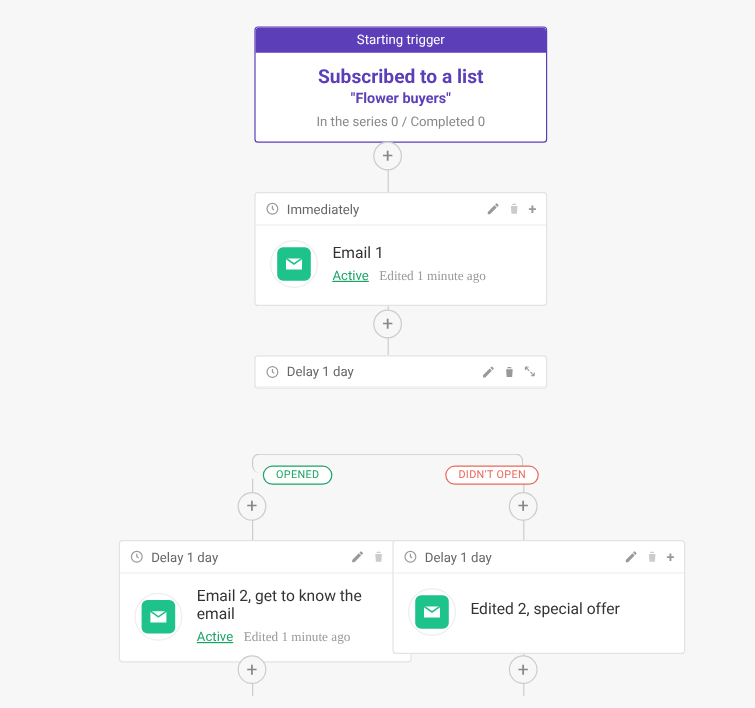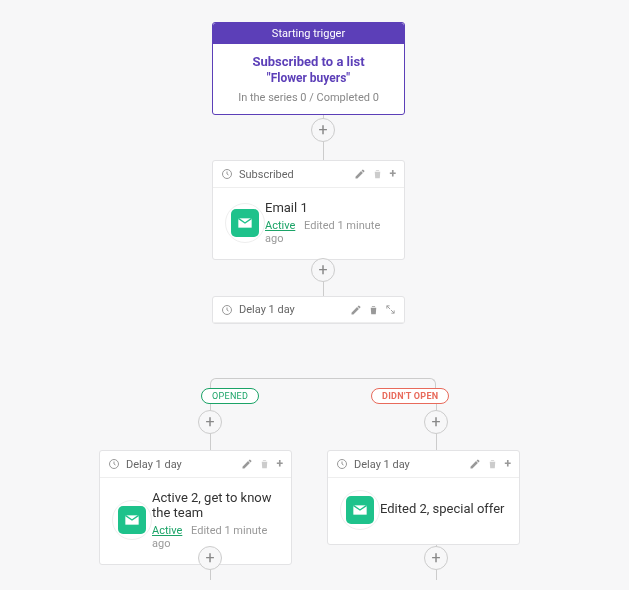--- a/index.html
+++ b/index.html
@@ -20,68 +20,68 @@
 .vline {
   position: absolute;
   width: 0;
   border-left: 1px solid #ccc;
 }
 .card {
   position: absolute;
   background: #fff;
   border: 1px solid #e3e3e5;
   border-radius: 3px;
-  width: 193px;
+  width: 244px;
 }
 .trigger-header {
   background: #5c3fb8;
   color: #fff;
   text-align: center;
   font-size: 11px;
   padding: 4px 0;
   border-radius: 3px 3px 0 0;
 }
 .trigger-body {
   text-align: center;
   padding: 10px 8px 10px;
 }
-.trigger-body .t1 { color: #5c3fb8; font-weight: 700; font-size: 13px; }
+.trigger-body .t1 { color: #5c3fb8; font-weight: 700; font-size: 16px; }
 .trigger-body .t2 { color: #5c3fb8; font-weight: 700; font-size: 12px; margin-top: 2px; }
 .trigger-body .t3 { color: #888; font-size: 11px; margin-top: 6px; text-align: center; }
 .step-header {
   display: flex;
   align-items: center;
   padding: 6px 8px;
   border-bottom: 1px solid #eee;
   gap: 6px;
 }
 .step-header .timing { flex: 1; color: #666; font-size: 11px; }
 .step-header .icon-btn { color: #999; cursor: pointer; }
 .step-body {
   display: flex;
-  gap: 0;
+  gap: 12px;
   padding: 12px 12px 14px;
   align-items: center;
 }
 .round-icon {
   width: 40px; height: 40px;
   border: 1px solid #eee;
   border-radius: 50%;
   display: flex; align-items: center; justify-content: center;
   flex: 0 0 40px;
 }
 .square-icon {
   width: 28px; height: 28px;
   border-radius: 5px;
   display: flex; align-items: center; justify-content: center;
 }
 .step-text .title { color: #333; font-size: 13px; margin-bottom: 4px; }
 .step-text .meta { font-size: 11px; }
 .status-active { color: #1ba367; text-decoration: underline; text-align: center; }
-.edited { color: #999; margin-left: 6px; }
+.edited { color: #999; margin-left: 6px; font-family: Liberation Serif, serif; }
 .plus-circle {
   position: absolute;
   width: 24px; height: 24px;
   border: 1px solid #ccc;
   border-radius: 50%;
   background: #f7f7f8;
   display: flex; align-items: center; justify-content: center;
   color: #888;
   cursor: pointer;
   font-size: 16px;
@@ -90,21 +90,21 @@
 .branch-label {
   position: absolute;
   border: 1px solid;
   border-radius: 10px;
   padding: 2px 10px;
   font-size: 9px;
   background: #fff;
   letter-spacing: 0.3px;
 }
 .branch-opened { color: #1ba367; border-color: #1ba367; }
-.branch-didnt { color: #e86a5b; border-color: #e86a5b; font-weight: bold; }
+.branch-didnt { color: #e86a5b; border-color: #e86a5b; }
 svg { display: block; }
 </style>
 </head>
 <body>
 
 <div class="vline" style="left:323px; top:103px; height:57px;"></div>
 <div class="vline" style="left:323px; top:240px; height:56px;"></div>
 <div class="vline" style="left:210px; top:399px; height:51px;"></div>
 <div class="vline" style="left:436px; top:399px; height:51px;"></div>
 <div class="vline" style="left:210px; top:530px; height:50px;"></div>
@@ -125,21 +125,21 @@
 </div>
 
 <div class="card" style="left:212px; top:160px;">
   <div class="step-header">
     <span>
       <svg width="12" height="12" viewBox="0 0 24 24" fill="none" stroke="#999" stroke-width="2">
           <circle cx="12" cy="12" r="9"></circle>
           <path d="M12 7v5l3 2"></path>
         </svg>
     </span>
-    <span class="timing">Subscribed</span>
+    <span class="timing">Immediately</span>
     <span class="icon-btn">
       <svg width="12" height="12" viewBox="0 0 24 24" fill="#999">
           <path d="M3 17.25V21h3.75L17.81 9.94l-3.75-3.75L3 17.25zM20.71 7.04a1 1 0 0 0 0-1.41l-2.34-2.34a1 1 0 0 0-1.41 0l-1.83 1.83 3.75 3.75 1.83-1.83z"></path>
         </svg>
     </span>
     <span class="icon-btn">
       <svg width="11" height="12" viewBox="0 0 24 24" fill="#ccc">
           <path d="M6 7h12l-1 14H7L6 7zm3-4h6l1 2H8l1-2z"></path>
         </svg>
     </span>
@@ -188,21 +188,21 @@
         </svg>
     </span>
     <span class="icon-btn">
       <svg width="11" height="11" viewBox="0 0 24 24" fill="none" stroke="#999" stroke-width="2">
           <path d="M4 4h6M4 4v6M4 4l7 7M20 20h-6M20 20v-6M20 20l-7-7"></path>
         </svg>
     </span>
   </div>
 </div>
 
-<div class="branch-label branch-opened" style="left:201px; top:388px;">OPENED</div>
+<div class="branch-label branch-opened" style="left:219px; top:388px;">OPENED</div>
 <div class="branch-label branch-didnt" style="left:371px; top:388px;">DIDN'T OPEN</div>
 
 <div class="plus-circle" style="left:198px; top:410px;">
   <span>+</span>
 </div>
 <div class="plus-circle" style="left:424px; top:410px;">
   <span>+</span>
 </div>
 
 <div class="card" style="left:99px; top:450px;">
@@ -229,21 +229,21 @@
   <div class="step-body">
     <div class="round-icon">
       <div class="square-icon" style="background:#1ec28b;">
         <svg width="16" height="12" viewBox="0 0 24 18" fill="#fff">
             <path d="M2 2h20v14H2z" fill="#fff"></path>
             <path d="M2 2l10 7L22 2" stroke="#1ec28b" stroke-width="2" fill="none"></path>
           </svg>
       </div>
     </div>
     <div class="step-text">
-      <div class="title">Active 2, get to know the team</div>
+      <div class="title">Email 2, get to know the email</div>
       <div class="meta">
         <span class="status-active">Active</span>
         <span class="edited">Edited 1 minute ago</span>
       </div>
     </div>
   </div>
 </div>
 
 <div class="card" style="left:327px; top:450px;">
   <div class="step-header">

